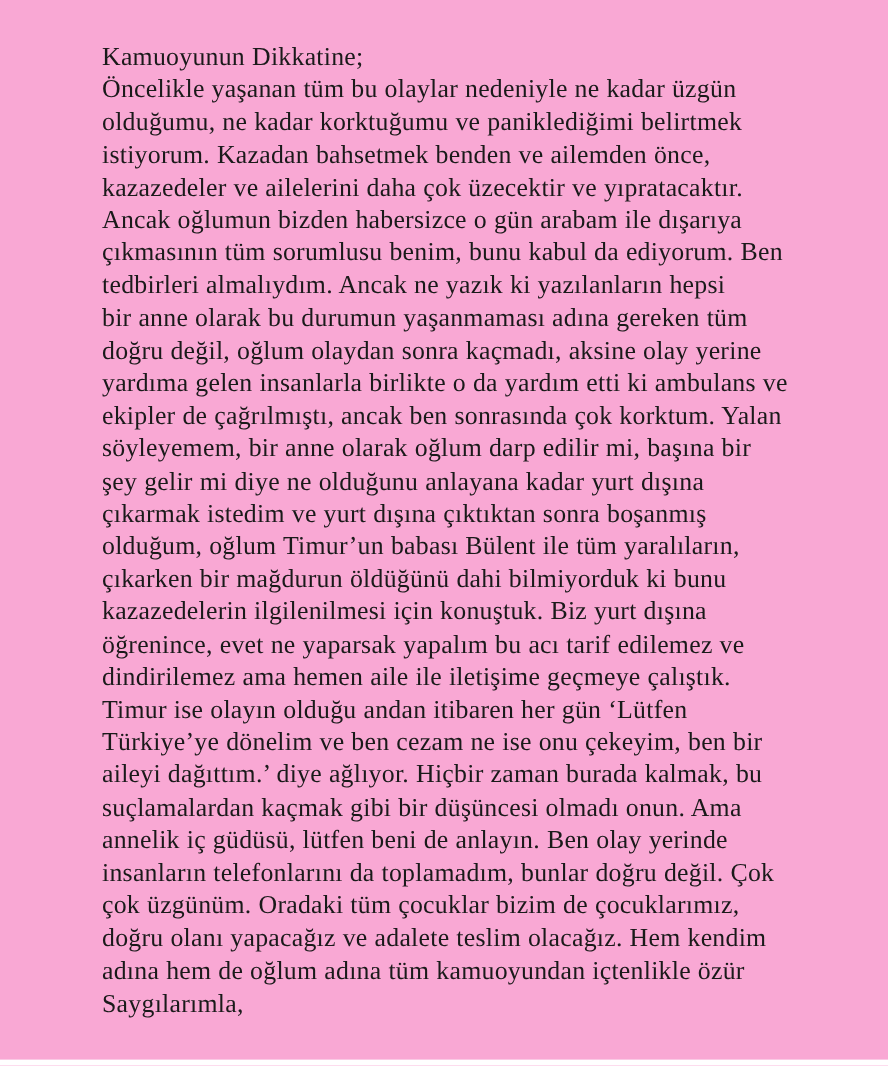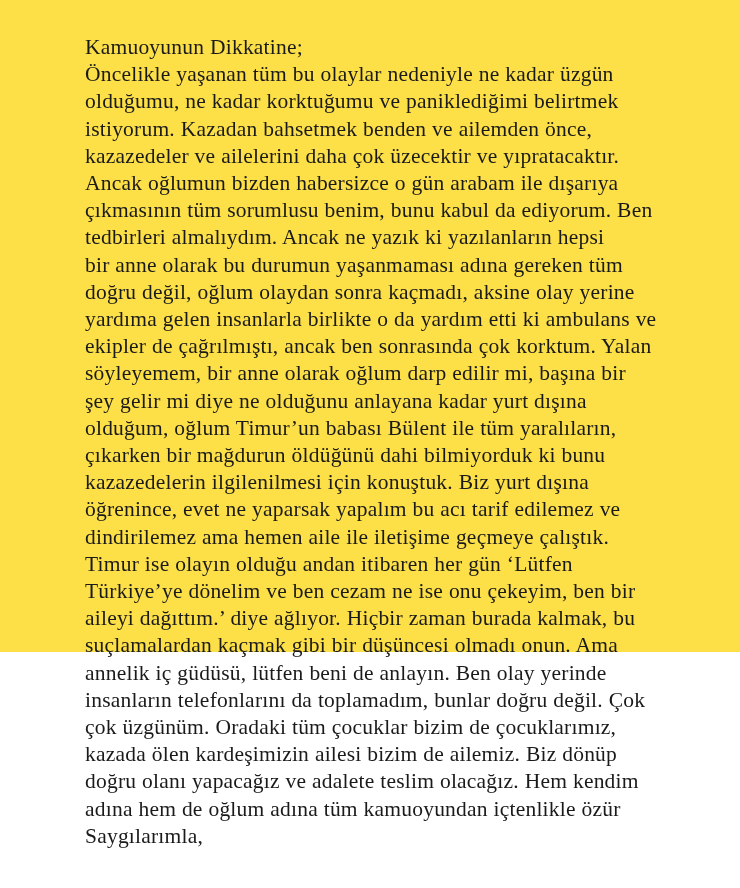--- a/index.html
+++ b/index.html
@@ -11,22 +11,22 @@
     width: 740px;
     height: 888px;
     background: #ffffff;
     font-family: "Liberation Serif", "DejaVu Serif", serif;
     color: #1a1a1a;
     overflow: hidden;
   }
   #statement-page {
     position: relative;
     width: 740px;
-    height: 652px;
-    background: #fde047;
+    height: 883px;
+    background: #f9a8d4;
   }
   #statement-body {
     position: absolute;
     left: 85px;
     top: 34px;
     width: 568px;
   }
   .doc-line {
     font-size: 21.5px;
     line-height: 27.2px;
@@ -56,31 +56,31 @@
     <div class="doc-line">kazazedeler ve ailelerini daha çok üzecektir ve yıpratacaktır.</div>
     <div class="doc-line">Ancak oğlumun bizden habersizce o gün arabam ile dışarıya</div>
     <div class="doc-line">çıkmasının tüm sorumlusu benim, bunu kabul da ediyorum. Ben</div>
     <div class="doc-line">tedbirleri almalıydım. Ancak ne yazık ki yazılanların hepsi</div>
     <div class="doc-line">bir anne olarak bu durumun yaşanmaması adına gereken tüm</div>
     <div class="doc-line">doğru değil, oğlum olaydan sonra kaçmadı, aksine olay yerine</div>
     <div class="doc-line">yardıma gelen insanlarla birlikte o da yardım etti ki ambulans ve</div>
     <div class="doc-line">ekipler de çağrılmıştı, ancak ben sonrasında çok korktum. Yalan</div>
     <div class="doc-line">söyleyemem, bir anne olarak oğlum darp edilir mi, başına bir</div>
     <div class="doc-line">şey gelir mi diye ne olduğunu anlayana kadar yurt dışına</div>
+    <div class="doc-line">çıkarmak istedim ve yurt dışına çıktıktan sonra boşanmış</div>
     <div class="doc-line">olduğum, oğlum Timur’un babası Bülent ile tüm yaralıların,</div>
     <div class="doc-line">çıkarken bir mağdurun öldüğünü dahi bilmiyorduk ki bunu</div>
     <div class="doc-line">kazazedelerin ilgilenilmesi için konuştuk. Biz yurt dışına</div>
     <div class="doc-line">öğrenince, evet ne yaparsak yapalım bu acı tarif edilemez ve</div>
     <div class="doc-line">dindirilemez ama hemen aile ile iletişime geçmeye çalıştık.</div>
     <div class="doc-line">Timur ise olayın olduğu andan itibaren her gün ‘Lütfen</div>
     <div class="doc-line">Türkiye’ye dönelim ve ben cezam ne ise onu çekeyim, ben bir</div>
     <div class="doc-line">aileyi dağıttım.’ diye ağlıyor. Hiçbir zaman burada kalmak, bu</div>
     <div class="doc-line">suçlamalardan kaçmak gibi bir düşüncesi olmadı onun. Ama</div>
     <div class="doc-line">annelik iç güdüsü, lütfen beni de anlayın. Ben olay yerinde</div>
     <div class="doc-line">insanların telefonlarını da toplamadım, bunlar doğru değil. Çok</div>
     <div class="doc-line">çok üzgünüm. Oradaki tüm çocuklar bizim de çocuklarımız,</div>
-    <div class="doc-line">kazada ölen kardeşimizin ailesi bizim de ailemiz. Biz dönüp</div>
     <div class="doc-line">doğru olanı yapacağız ve adalete teslim olacağız. Hem kendim</div>
     <div class="doc-line">adına hem de oğlum adına tüm kamuoyundan içtenlikle özür</div>
     <div class="doc-line signoff">Saygılarımla,</div>
 
   </div>
 </div>
 
 </body></html>

